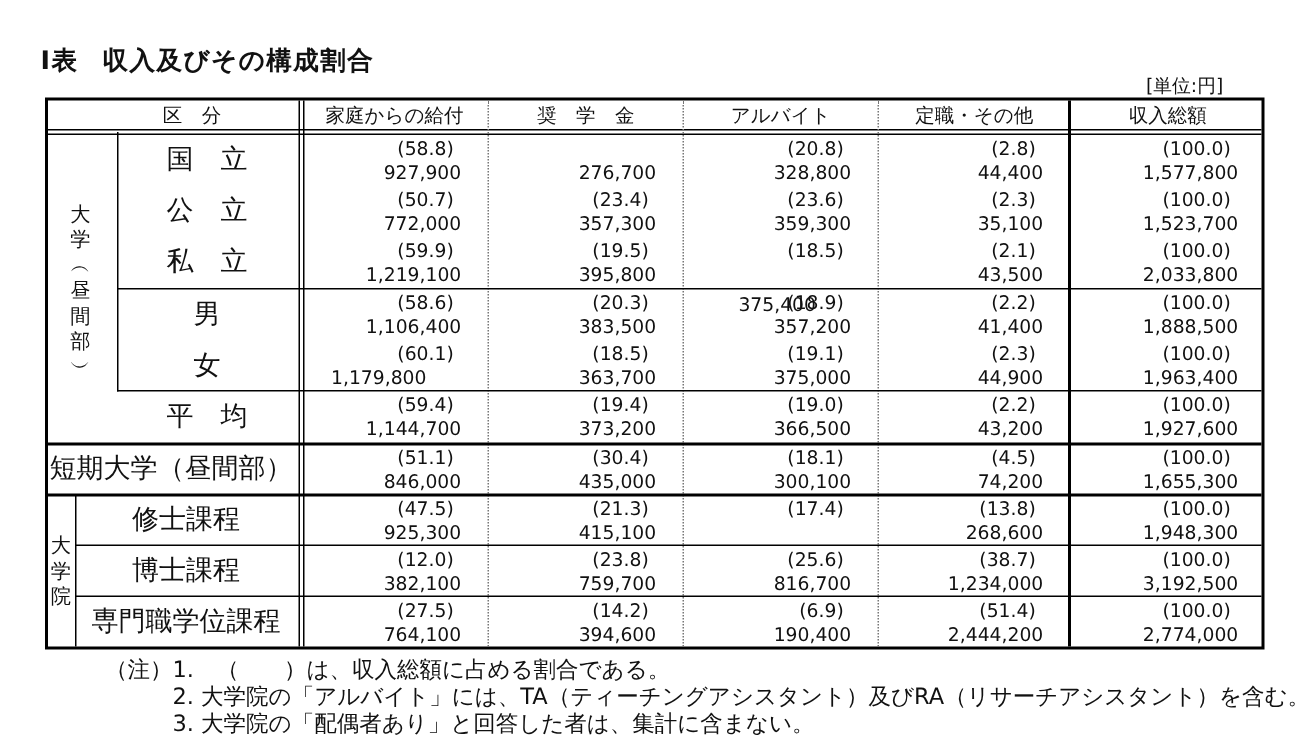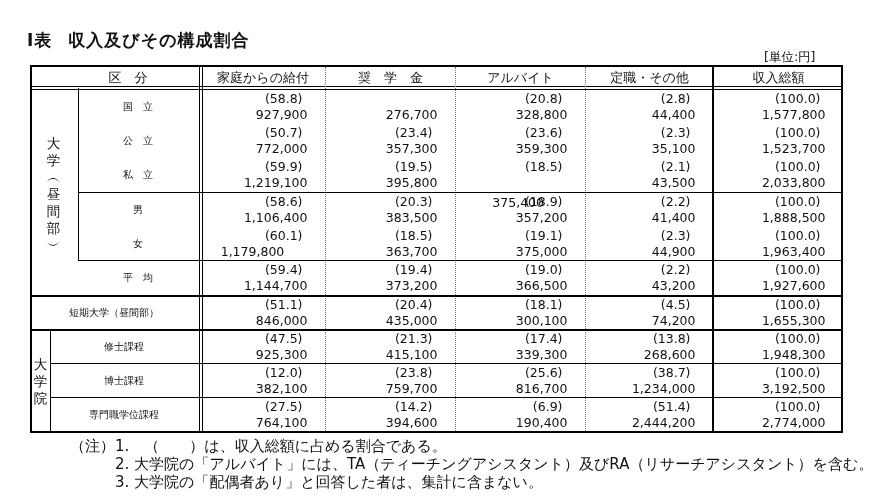--- a/index.html
+++ b/index.html
@@ -7,21 +7,21 @@
          font-family:"DejaVu Sans", "Liberation Sans", sans-serif; color:#111; }
   .title { position:absolute; left:27px; top:29px; font-size:17px; font-weight:bold; letter-spacing:1px; }
   .title .gap { display:inline-block; width:16px; }
   .unit { position:absolute; left:764px; top:49px; font-size:12.5px; }
   .tbl { position:absolute; left:30px; top:65px; width:813px; height:368px; border:2.5px solid #000; box-sizing:border-box; }
   .hline { position:absolute; background:#000; }
   .vline { position:absolute; background:#000; }
   .dotv { position:absolute; width:0; border-left:1.5px dotted #777; }
   .cell { position:absolute; font-size:12.5px; line-height:17px; }
   .hdr { position:absolute; top:0; height:21px; line-height:21px; text-align:center; font-size:13px; }
-  .lbl { position:absolute; text-align:center; font-size:10px; }
+  .lbl { position:absolute; text-align:center; font-size:18px; }
   .vert { position:absolute; font-size:13.5px; width:16px; text-align:center; line-height:17px; }
   .num { text-align:right; }
   .notes { position:absolute; left:70px; top:437px; font-size:15px; line-height:18px; }
   .notes .n { white-space:pre; }
 </style>
 </head>
 <body>
 
 <div class="title">
   <span>I表</span><span class="gap"></span><span>収入及びその構成割合</span>
@@ -126,35 +126,34 @@
     <div class="cell num" style="left: 295.5px; width: 110px; top: 209.5px;">373,200</div>
     <div class="cell num" style="left: 420.5px; width: 110px; top: 193.5px;">(19.0)</div>
     <div class="cell num" style="left: 425.5px; width: 110px; top: 209.5px;">366,500</div>
     <div class="cell num" style="left: 548.5px; width: 110px; top: 193.5px;">(2.2)</div>
     <div class="cell num" style="left: 553.5px; width: 110px; top: 209.5px;">43,200</div>
     <div class="cell num" style="left: 678.5px; width: 110px; top: 193.5px;">(100.0)</div>
     <div class="cell num" style="left: 683.5px; width: 110px; top: 209.5px;">1,927,600</div>
     <div class="lbl" style="left: -0.5px; width: 165px; top: 236.5px; line-height: 17px;">短期大学（昼間部）</div>
     <div class="cell num" style="left: 160.5px; width: 110px; top: 228.5px;">(51.1)</div>
     <div class="cell num" style="left: 165.5px; width: 110px; top: 244.5px;">846,000</div>
-    <div class="cell num" style="left: 290.5px; width: 110px; top: 228.5px;">(20.4)</div>
+    <div class="cell num" style="left: 290.5px; width: 110px; top: 228.5px;">(30.4)</div>
     <div class="cell num" style="left: 295.5px; width: 110px; top: 244.5px;">435,000</div>
     <div class="cell num" style="left: 420.5px; width: 110px; top: 228.5px;">(18.1)</div>
     <div class="cell num" style="left: 425.5px; width: 110px; top: 244.5px;">300,100</div>
     <div class="cell num" style="left: 548.5px; width: 110px; top: 228.5px;">(4.5)</div>
     <div class="cell num" style="left: 553.5px; width: 110px; top: 244.5px;">74,200</div>
     <div class="cell num" style="left: 678.5px; width: 110px; top: 228.5px;">(100.0)</div>
     <div class="cell num" style="left: 683.5px; width: 110px; top: 244.5px;">1,655,300</div>
     <div class="lbl" style="left: 19.5px; width: 145px; top: 270.5px; line-height: 17px;">修士課程</div>
     <div class="cell num" style="left: 160.5px; width: 110px; top: 262.5px;">(47.5)</div>
     <div class="cell num" style="left: 165.5px; width: 110px; top: 278.5px;">925,300</div>
     <div class="cell num" style="left: 290.5px; width: 110px; top: 262.5px;">(21.3)</div>
     <div class="cell num" style="left: 295.5px; width: 110px; top: 278.5px;">415,100</div>
     <div class="cell num" style="left: 420.5px; width: 110px; top: 262.5px;">(17.4)</div>
-    <div class="cell num" style="left: 425.5px; width: 110px; top: 278.5px;">339,300</div>
     <div class="cell num" style="left: 548.5px; width: 110px; top: 262.5px;">(13.8)</div>
     <div class="cell num" style="left: 553.5px; width: 110px; top: 278.5px;">268,600</div>
     <div class="cell num" style="left: 678.5px; width: 110px; top: 262.5px;">(100.0)</div>
     <div class="cell num" style="left: 683.5px; width: 110px; top: 278.5px;">1,948,300</div>
     <div class="lbl" style="left: 19.5px; width: 145px; top: 304.5px; line-height: 17px;">博士課程</div>
     <div class="cell num" style="left: 160.5px; width: 110px; top: 296.5px;">(12.0)</div>
     <div class="cell num" style="left: 165.5px; width: 110px; top: 312.5px;">382,100</div>
     <div class="cell num" style="left: 290.5px; width: 110px; top: 296.5px;">(23.8)</div>
     <div class="cell num" style="left: 295.5px; width: 110px; top: 312.5px;">759,700</div>
     <div class="cell num" style="left: 420.5px; width: 110px; top: 296.5px;">(25.6)</div>

